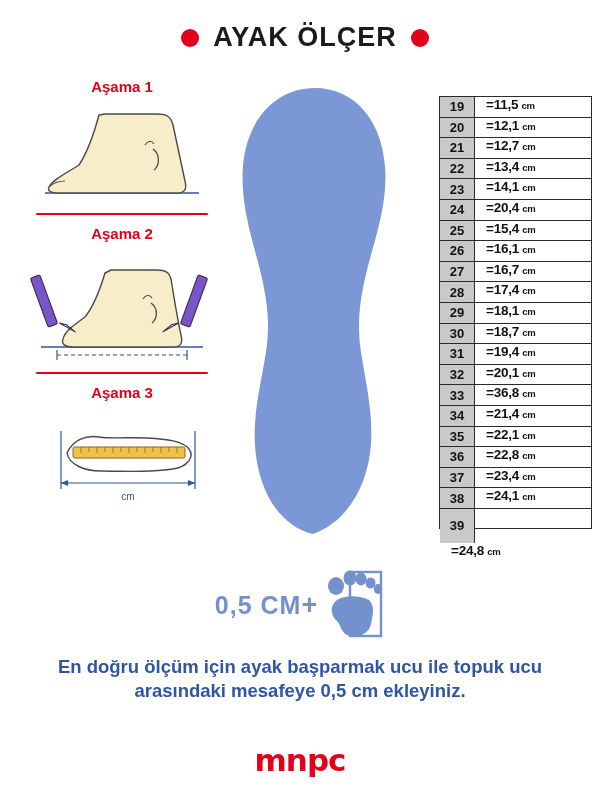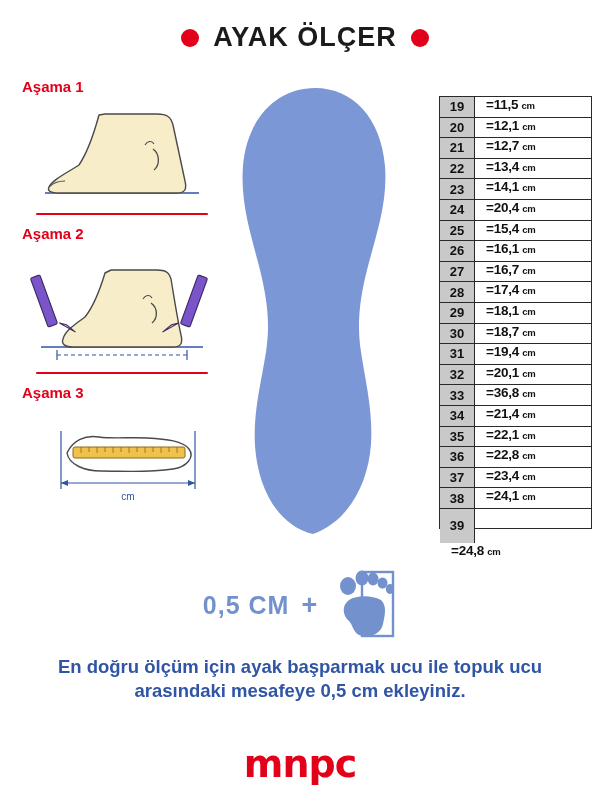--- a/index.html
+++ b/index.html
@@ -49,21 +49,21 @@
 
   
   .left-col {
     position: absolute;
     left: 22px;
     top: 78px;
     width: 200px;
   }
   .stage {
     position: relative;
-    text-align: left;
+    text-align: center;
   }
   .stage-label {
     color: #e2001a;
     font-size: 15px;
     font-weight: bold;
     margin-bottom: 4px;
   }
   .stage-sep {
     height: 2px;
     background: #e2001a;
@@ -138,21 +138,20 @@
 
   
   .half-row {
     position: absolute;
     left: 0;
     top: 566px;
     width: 600px;
     display: flex;
     align-items: center;
     justify-content: center;
-    gap: 12px;
   }
   .half-text {
     font-size: 25px;
     font-weight: bold;
     color: #7391cc;
     letter-spacing: 1px;
   }
   .half-plus {
     font-size: 27px;
     font-weight: bold;
@@ -174,21 +173,21 @@
 
   
   .brand {
     position: absolute;
     left: 0;
     top: 742px;
     width: 600px;
     text-align: center;
   }
   .brand-text {
-    font-size: 38px;
+    font-size: 31px;
     font-weight: bold;
     color: #e2001a;
     letter-spacing: -1px;
     font-family: "DejaVu Sans", sans-serif;
   }
 </style>
 </head>
 <body>
 
 <div class="page">

